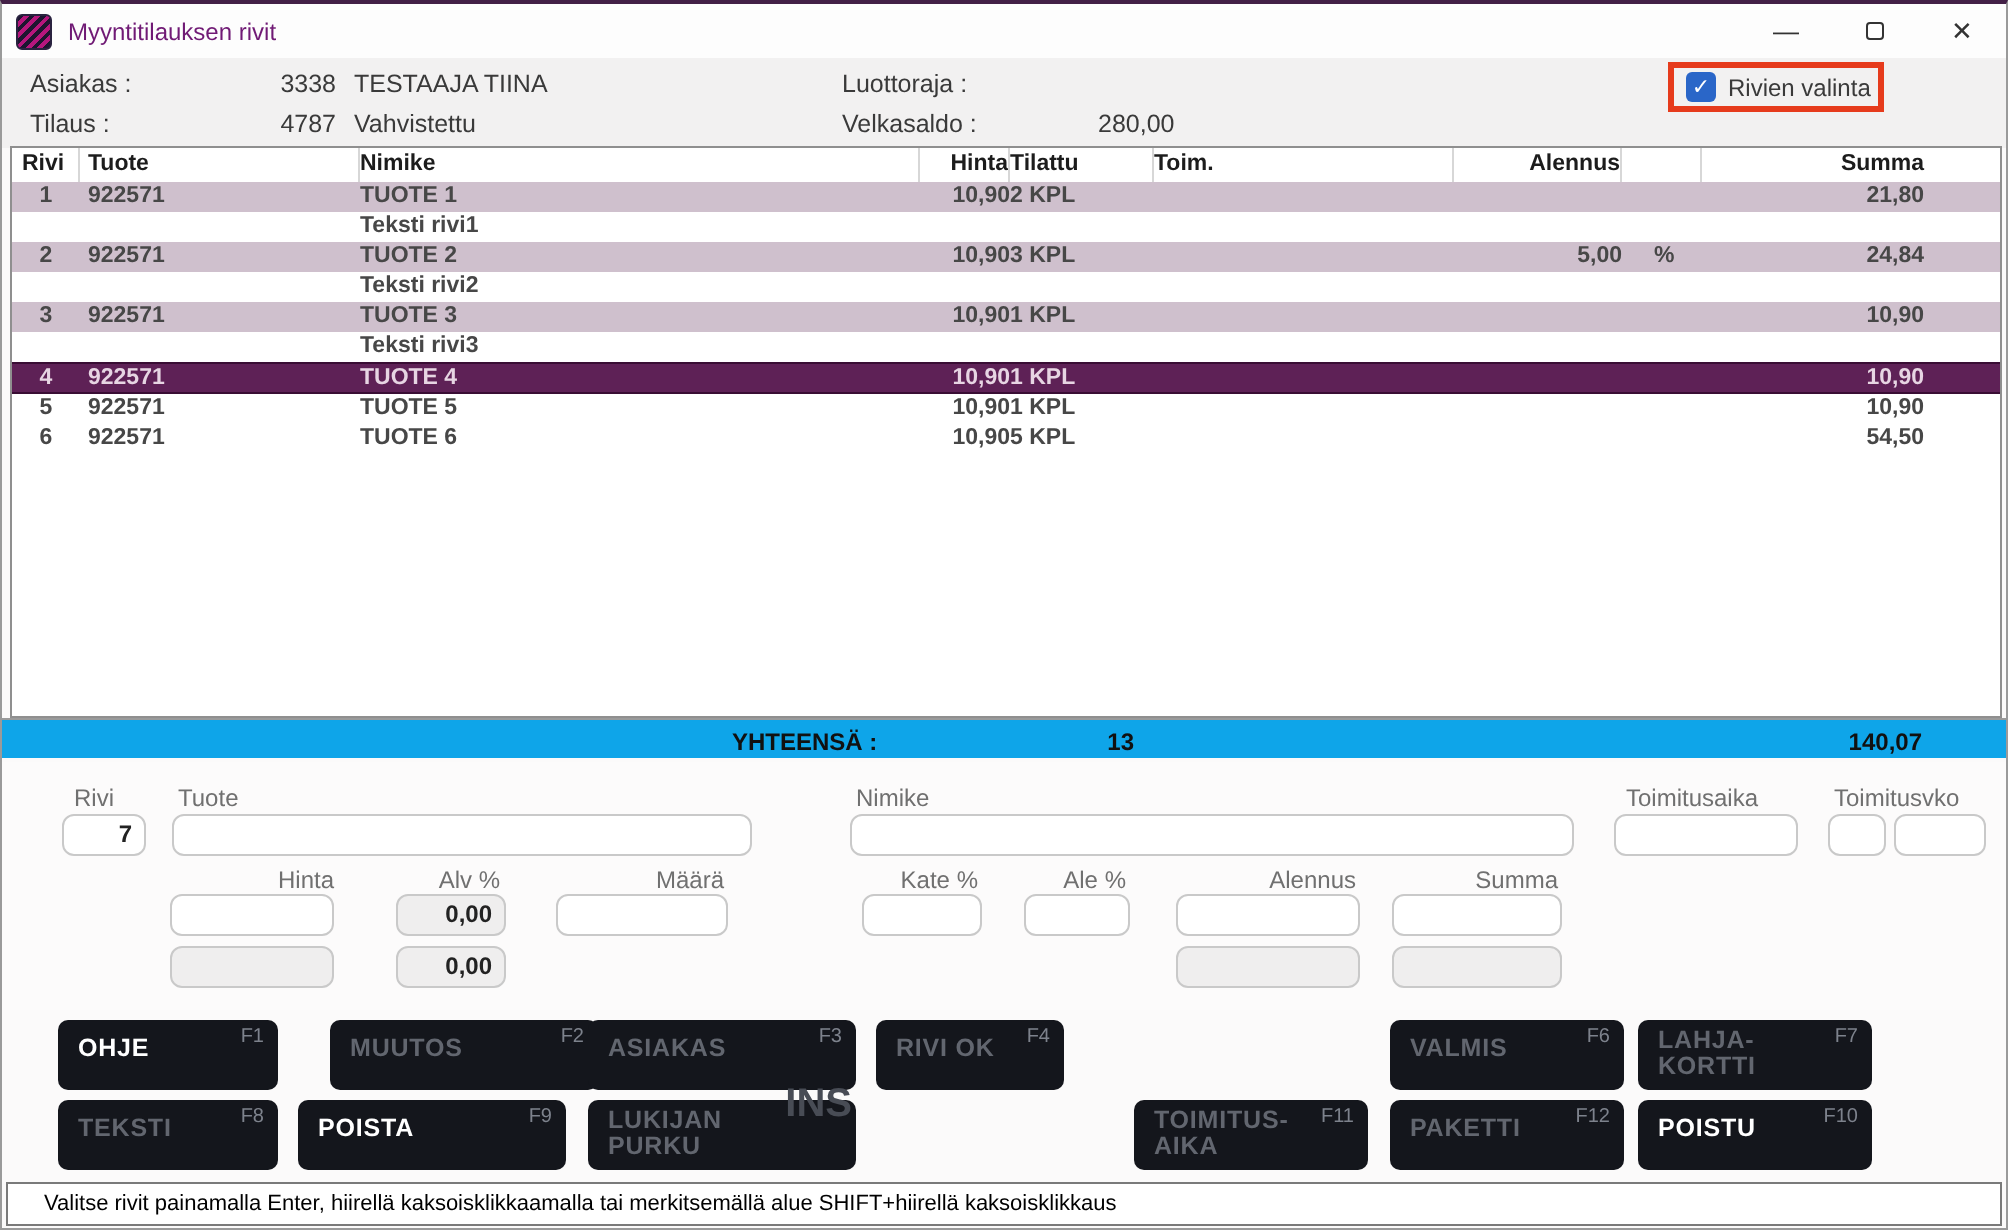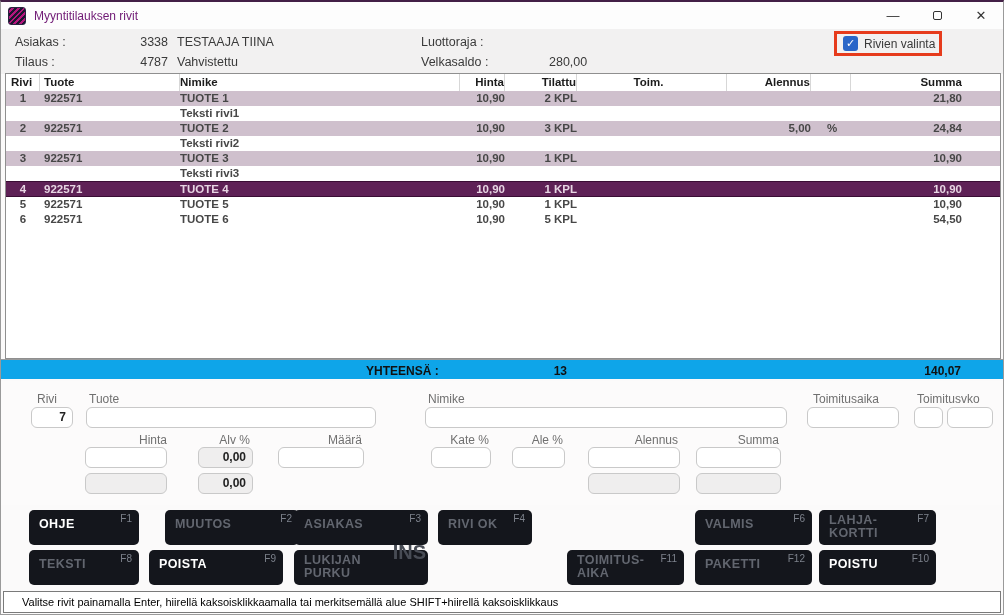--- a/index.html
+++ b/index.html
@@ -34,22 +34,22 @@
   .thead .c:last-child{ border-right:none; }
   .stripe{ background:#cfc0cd; }
   .textrow{ background:#fff; }
   .selected{ background:#5e2156; color:#e7d5e3; border-top:1px solid #390d34; border-bottom:1px solid #390d34; height:16px; line-height:14px; }
   .c{ display:block; overflow:hidden; white-space:nowrap; }
   .c-rivi{ width:34px; text-align:center; }
   .thead .c-rivi{ text-align:left; padding-left:5px; }
   .c-tuote{ width:140px; padding-left:4px; }
   .c-nimike{ width:280px; }
   .c-hinta{ width:45px; text-align:right; }
-  .c-tilattu{ width:72px; text-align:right; }
-  .c-toim{ width:150px; text-align:center; padding-right:6px; }
+  .c-tilattu{ width:72px; }
+  .c-toim{ width:150px; text-align:left; padding-right:6px; }
   .c-alennus{ width:84px; text-align:right; }
   .c-pct{ width:40px; padding-left:16px; }
   .c-summa{ flex:1; text-align:right; padding-right:38px; }
   
   .totals{ position:absolute; left:0; top:357px; right:0; height:20px; background:#0ea5e9; border-top:1px solid #9a9a9a;
     font-size:12px; font-weight:700; color:#111; line-height:22px; }
   .totals .abs{ position:absolute; }
   
   .form{ position:absolute; left:0; top:379px; right:0; height:124px; background:#fcfbfb; }
   .flabel{ position:absolute; font-size:12px; color:#707070; height:14px; line-height:14px; }

